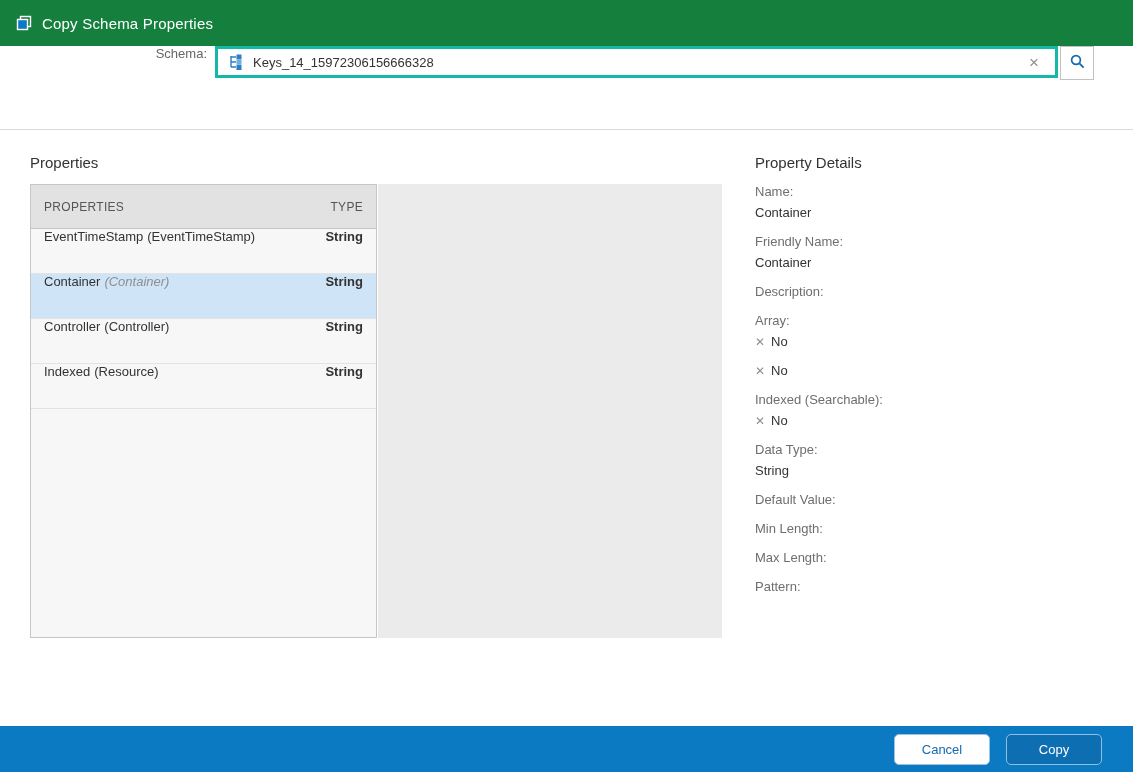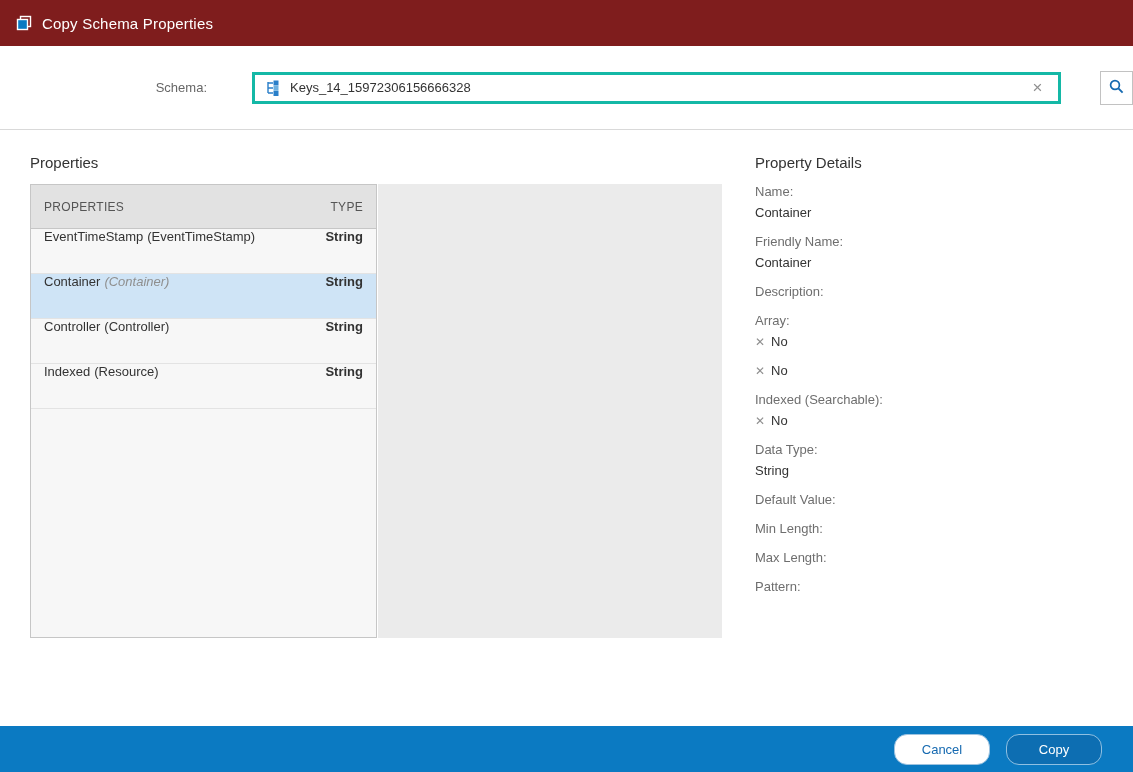--- a/index.html
+++ b/index.html
@@ -1,26 +1,26 @@
 <!DOCTYPE html>
 <html><head>
 <meta charset="utf-8">
 <style>
   * { box-sizing: border-box; }
   html,body { margin:0; padding:0; }
   body { font-family:"Liberation Sans", sans-serif; background:#fff; }
   .app { width:1133px; height:772px; background:#ffffff; display:flex; flex-direction:column; overflow:hidden; position:relative; }
 
   
-  .titlebar { height:46px; background:#7f1d1d; color:#fff; display:flex; align-items:center; padding:0 16px; flex:none; }
+  .titlebar { height:46px; background:#15803d; color:#fff; display:flex; align-items:center; padding:0 16px; flex:none; }
   .titlebar .t-icon { margin-right:10px; display:flex; align-items:center; }
   .titlebar .t-title { font-size:15px; letter-spacing:.2px; }
 
   
-  .schema-row { height:84px; display:flex; align-items:center; padding-left:30px; border-bottom:1px solid #d9d9d9; flex:none;gap:37px; }
+  .schema-row { height:84px; display:flex; align-items:flex-start; padding-left:30px; border-bottom:1px solid #d9d9d9; flex:none; }
   .schema-label { width:185px; text-align:right; color:#666; font-size:13px; padding-right:8px; flex:none; }
   .schema-input { width:843px; height:32px; border:3px solid #14b8a6; background:#fff; display:flex; align-items:center; padding:0 10px; }
   .schema-icon { margin-right:9px; display:flex; align-items:center; }
   .schema-value { flex:1; font-size:13px; color:#333; white-space:nowrap; overflow:hidden; }
   .clear-btn { color:#8f8f8f; font-size:17px; line-height:1; padding:0 6px; cursor:pointer; background:none; border:none; font-family:inherit; }
   .search-btn { width:34px; height:34px; margin-left:2px; border:1px solid #c2c2c2; background:#fff; display:flex; align-items:center; justify-content:center; cursor:pointer; padding:0; }
 
   
   .content { flex:1; display:flex; padding:24px 30px 0 30px; align-items:flex-start; }
   .section-title { font-size:15px; font-weight:400; color:#333; margin:0 0 13px 0; }
@@ -40,21 +40,21 @@
 
   
   .right-pane { margin-left:33px; width:350px; }
   .detail-field { margin-bottom:13px; }
   .f-label { font-size:13px; color:#6e6e6e; line-height:16px; }
   .f-value { font-size:13px; color:#333; line-height:16px; margin-top:5px; display:flex; align-items:center; }
   .x-icon { color:#8f8f8f; margin-right:6px; font-size:12px; }
 
   
   .footer { height:46px; flex:none; background:#0b7ac2; display:flex; align-items:center; justify-content:flex-end; padding:0 31px; gap:16px; }
-  .btn { width:96px; height:31px; font-size:13px; border-radius:13px; cursor:pointer; font-family:inherit; }
+  .btn { width:96px; height:31px; font-size:13px; border-radius:5px; cursor:pointer; font-family:inherit; }
   .btn-cancel { background:#fff; border:1px solid #9dc3e0; color:#1569b0; }
   .btn-copy { background:#0d6eb2; border:1px solid #8fc0e2; color:#fff; }
 </style>
 </head>
 <body>
 
 <div class="app">
 
   <div class="titlebar">
     <span class="t-icon">

